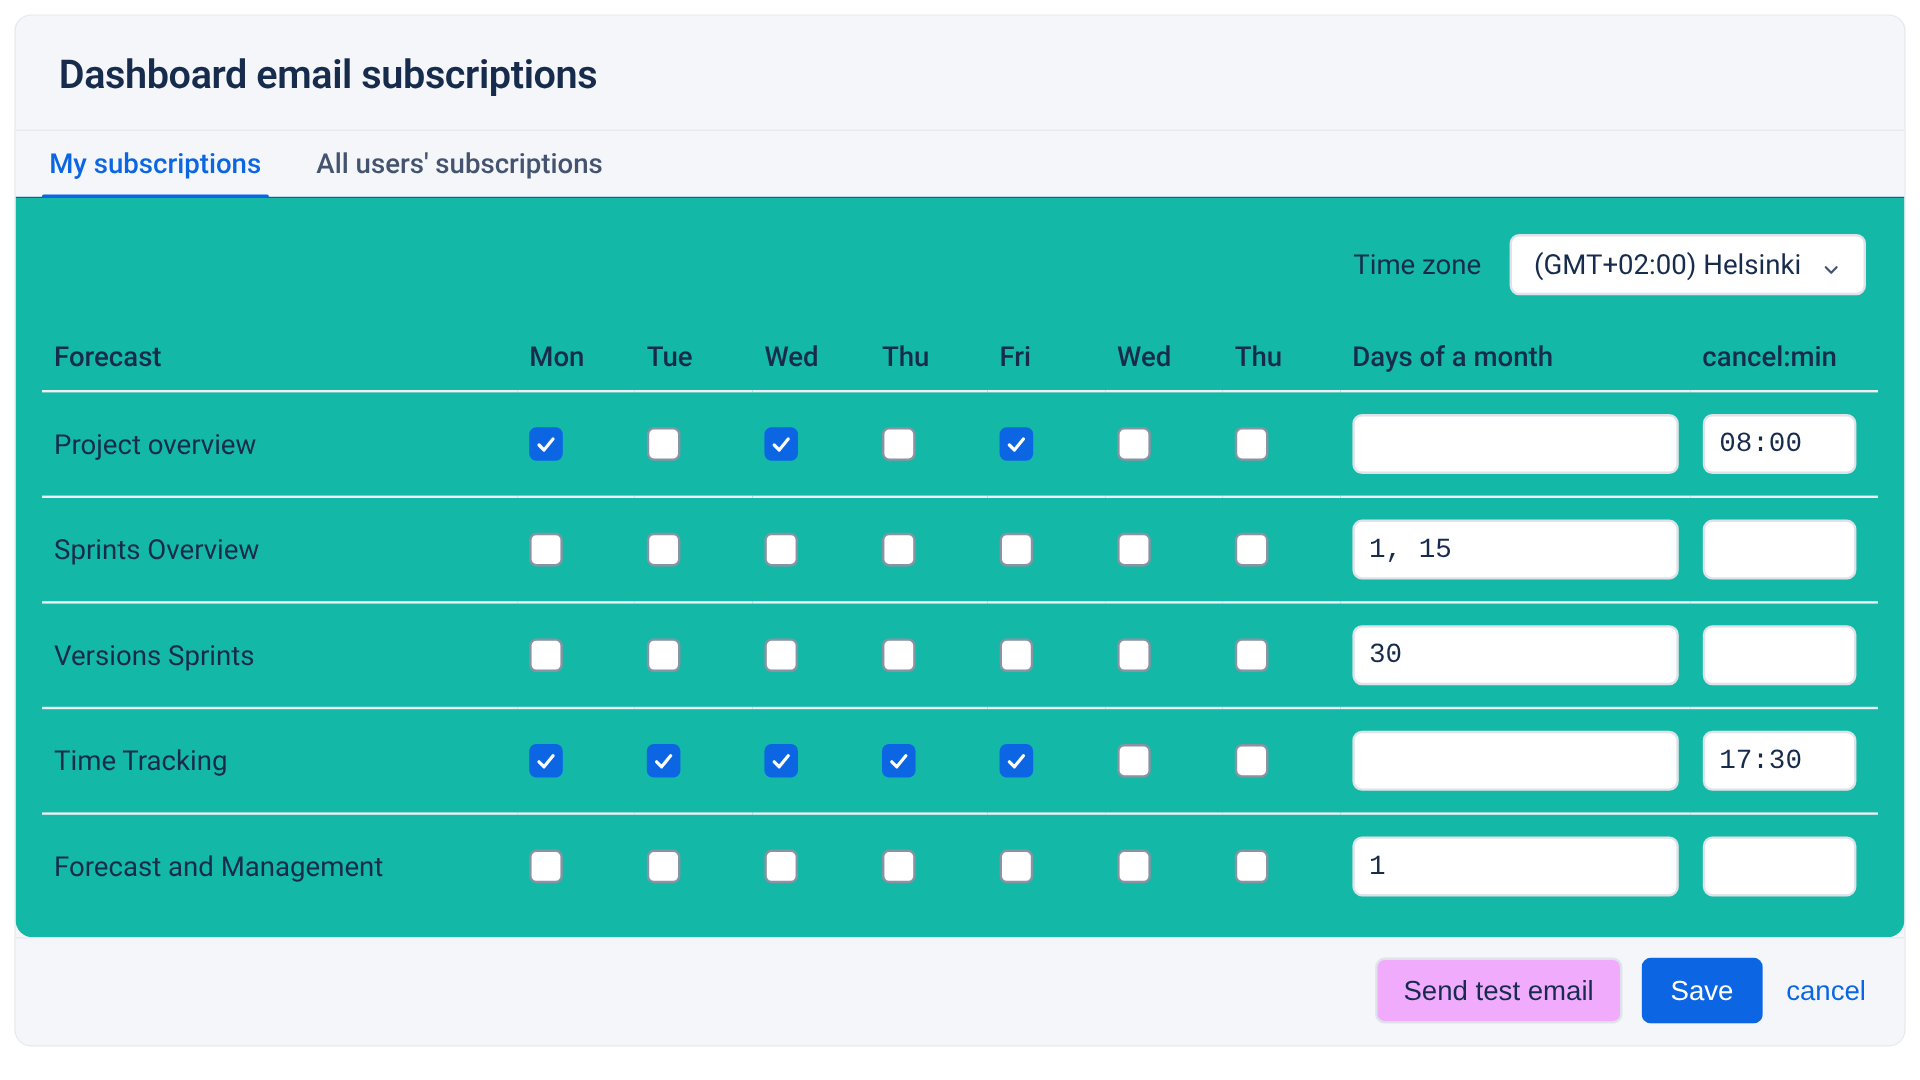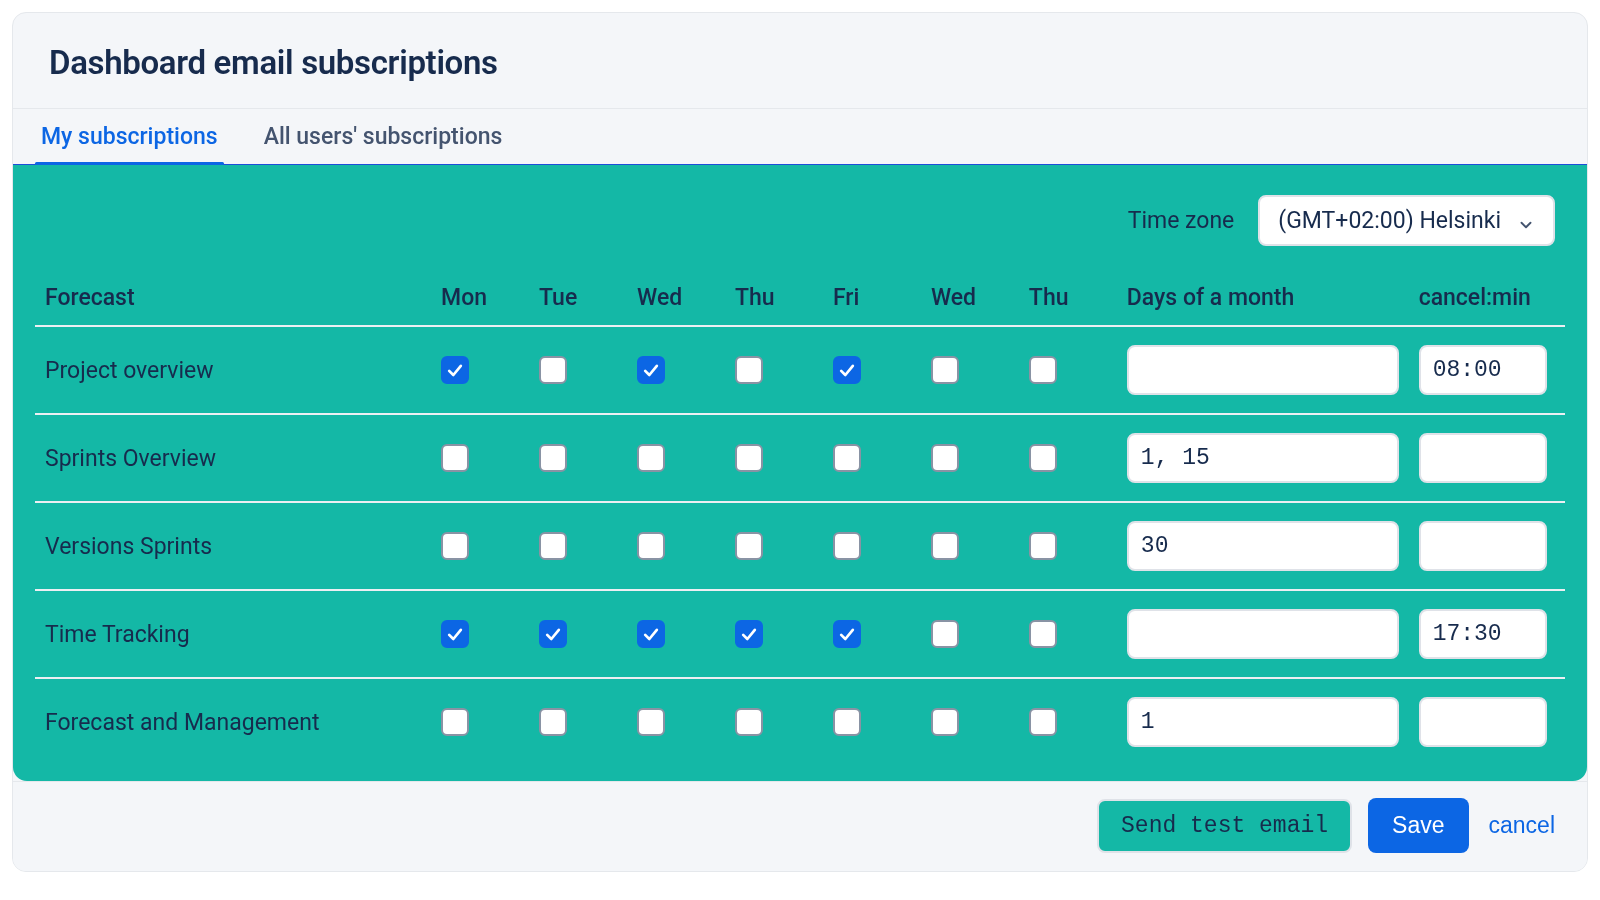--- a/index.html
+++ b/index.html
@@ -171,24 +171,23 @@
   }
   .btn {
     font-size: 23px;
     font-weight: 500;
     border-radius: 8px;
     padding: 12px 22px;
     cursor: pointer;
     border: 2px solid transparent;
   }
   .btn-secondary {
-    background: #14b8a6;
+    background: #f0abfc;
     color: #172B4D;
     border-color: #dfe2e8;
-    font-family: Liberation Mono, monospace;
   }
   .btn-primary {
     background: #0C66E4;
     color: #fff;
   }
   .btn-link {
     background: none;
     border: none;
     color: #0C66E4;
     padding: 12px 4px;

